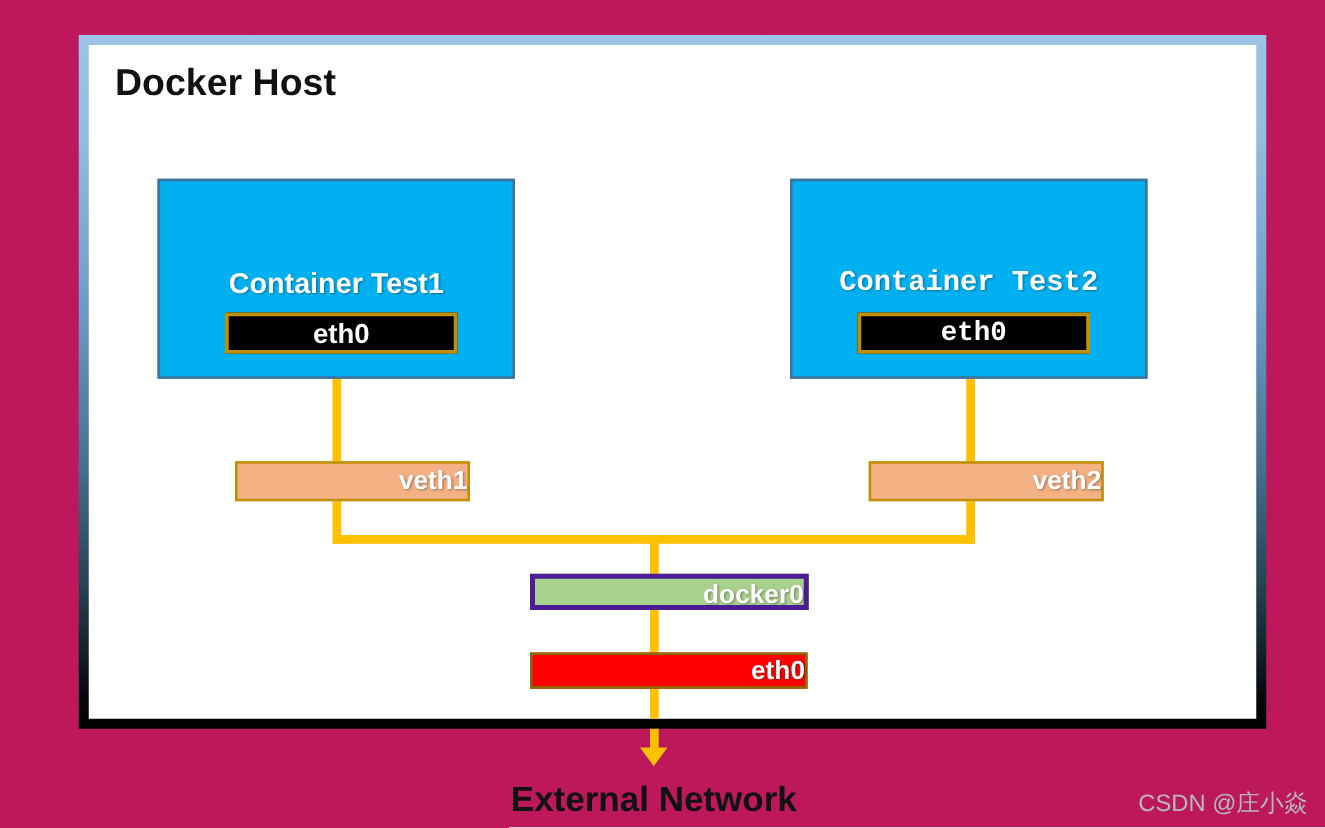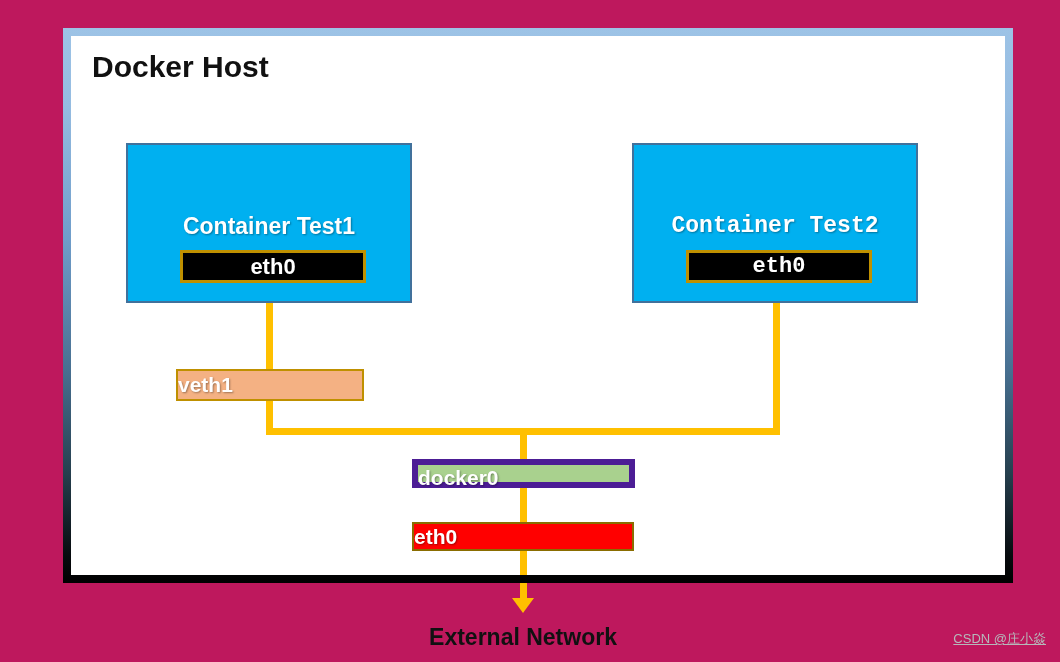--- a/index.html
+++ b/index.html
@@ -45,45 +45,45 @@
     text-shadow:1px 1px 2px rgba(0,0,0,0.35);
   }
   .iface-black{
     position:absolute;left:52px;top:105px;width:186px;height:33px;box-sizing:border-box;
     background:#000;border:3px solid #BF9000;
     color:#fff;font-size:22px;font-weight:700;text-align:center;line-height:27px;
   }
 
   
   .tag{
-    position:absolute;box-sizing:border-box;text-align:left;
-    color:#fff;font-weight:700;text-shadow:1px 1px 2px rgba(0,0,0,0.35);
+    position:absolute;box-sizing:border-box;text-align:right;
+    color:#fff;font-weight:700;text-shadow:1px 1px 2px rgba(0,0,0,0.35);margin-left:12px;
   }
   .veth{
     top:369px;width:188px;height:32px;background:#F4B183;border:2px solid #BF9000;
     font-size:21px;line-height:28px;
   }
   .veth1{left:176px;}
   .veth2{left:683px;}
   .bridge{
-    left:412px;top:459px;width:223px;height:29px;background:#A9D18E;border:6px solid #4c1d95;
+    left:412px;top:459px;width:223px;height:29px;background:#A9D18E;border:4px solid #4c1d95;
     font-size:21px;line-height:25px;
   }
   .hostif{
     left:412px;top:522px;width:222px;height:29px;background:#FF0000;border:2px solid #8A6D00;
     font-size:21px;line-height:25px;
   }
 
   .external-label{
     position:absolute;left:373px;top:624px;width:300px;text-align:center;
-    font-size:23px;font-weight:700;color:#111;
+    font-size:28px;font-weight:700;color:#111;
   }
   .watermark{
     position:absolute;right:14px;top:630px;
-    font-size:13px;color:#b6b9bb;text-decoration:underline;
+    font-size:19px;color:#b6b9bb;
   }
 </style>
 </head>
 <body>
 
 <div class="canvas">
 
   <div class="host-frame">
     <div class="host-inner"></div>
   </div>
@@ -101,20 +101,21 @@
     <div class="container-label">Container Test1</div>
     <div class="iface-black">eth0</div>
   </div>
 
   <div class="container-box cb2">
     <div class="container-label">Container Test2</div>
     <div class="iface-black">eth0</div>
   </div>
 
   <div class="tag veth veth1">veth1</div>
+  <div class="tag veth veth2">veth2</div>
 
   <div class="tag bridge">docker0</div>
 
   <div class="tag hostif">eth0</div>
 
   <div class="external-label">External Network</div>
 
   <div class="watermark">CSDN @庄小焱</div>
 
 </div>

